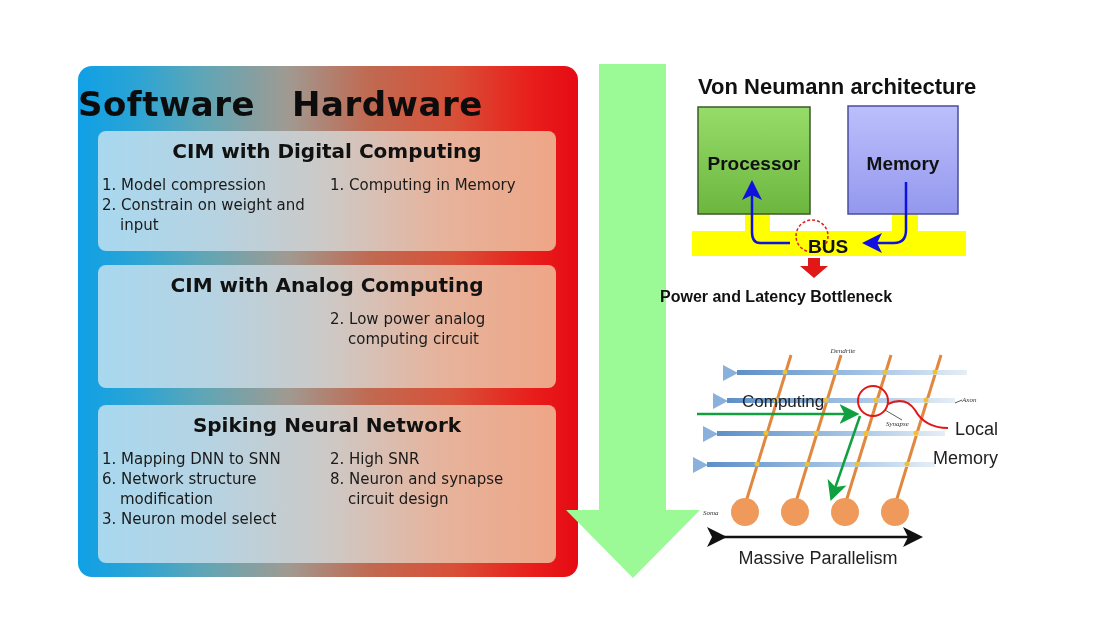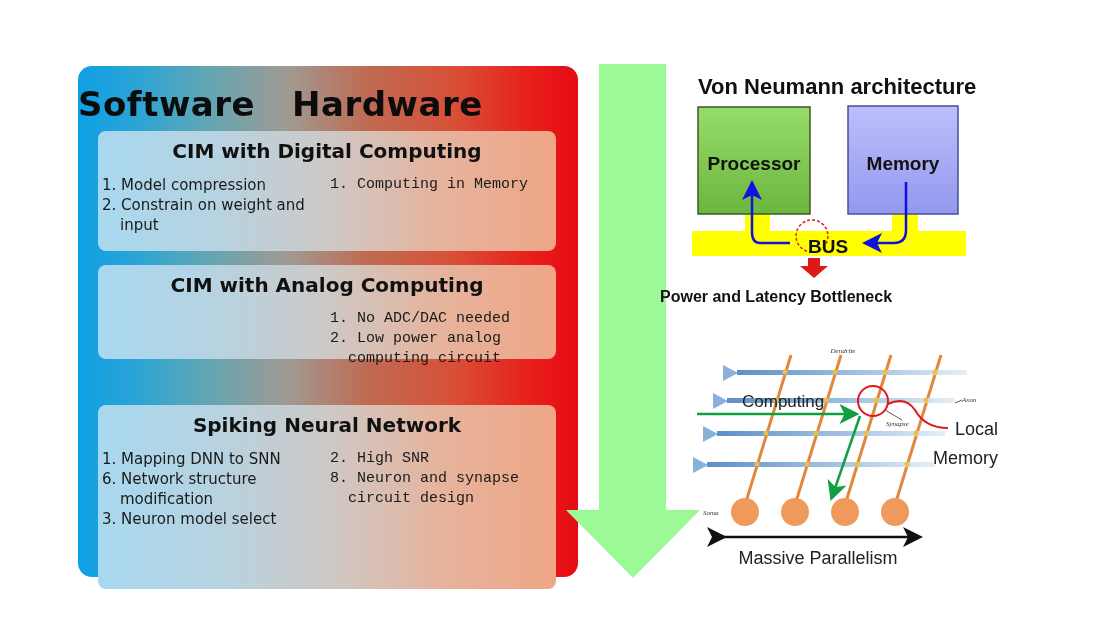--- a/index.html
+++ b/index.html
@@ -9,27 +9,27 @@
   
   .panel { position: absolute; left: 78px; top: 66px; width: 500px; height: 511px;
            border-radius: 14px;
            background: linear-gradient(90deg, #0fa0e6 0%, #2ca4d4 12%, #5fa6b6 25%, #a09a92 42%, #c06a52 58%, #d85038 75%, #e8201c 90%, #e60a14 100%); }
   .panel-title { position: absolute; left: 0; right: 0; top: 18px; 
                  font-size: 34px; font-weight: bold; letter-spacing: 0.5px; color: #0c0c0c;
                  white-space: pre; }
   .box { position: absolute; left: 20px; width: 458px; border-radius: 8px;
          background: linear-gradient(90deg, #a8d8ef 0%, #b6d3e2 25%, #cdc9c6 50%, #e6b39c 75%, #eea686 100%); }
   .box1 { top: 65px; height: 120px; }
-  .box2 { top: 199px; height: 94px; }
-  .box3 { top: 339px; height: 184px; }
+  .box2 { top: 199px; height: 123px; }
+  .box3 { top: 339px; height: 158px; }
   .box-title { position: absolute; left: 0; right: 0; top: 8px; text-align: center;
                font-size: 20px; font-weight: bold; color: #111; }
   .col { position: absolute; top: 44px; font-size: 15px; line-height: 20px; color: #1a1a1a; }
   .col.sw { left: 4px; width: 215px; }
-  .col.hw { left: 232px; width: 222px; font-family: Liberation Mono, monospace; }
+  .col.hw { left: 232px; width: 222px; }
   .item { padding-left: 18px; text-indent: -18px; }
 
   
   .green-arrow { position: absolute; left: 566px; top: 64px; width: 134px; height: 516px; }
 
   
   .rtxt { position: absolute; font-family: "Liberation Sans", sans-serif; font-weight: bold; color: #111; }
   .vn-title { left: 698px; top: 74px; font-size: 22px; }
   .bottleneck { left: 660px; top: 288px; font-size: 16px; }
   .svg-layer { position: absolute; left: 0; top: 0; }
@@ -47,21 +47,20 @@
       <div class="item">2. Constrain on weight and input</div>
     </div>
     <div class="col hw">
       <div class="item">1. Computing in Memory</div>
     </div>
   </div>
 
   <div class="box box2">
     <div class="box-title">CIM with Analog Computing</div>
     <div class="col hw">
-      <div class="item">1. No ADC/DAC needed</div>
       <div class="item">2. Low power analog computing circuit</div>
     </div>
   </div>
 
   <div class="box box3">
     <div class="box-title">Spiking Neural Network</div>
     <div class="col sw">
       <div class="item">1. Mapping DNN to SNN</div>
       <div class="item">6. Network structure modification</div>
       <div class="item">3. Neuron model select</div>

